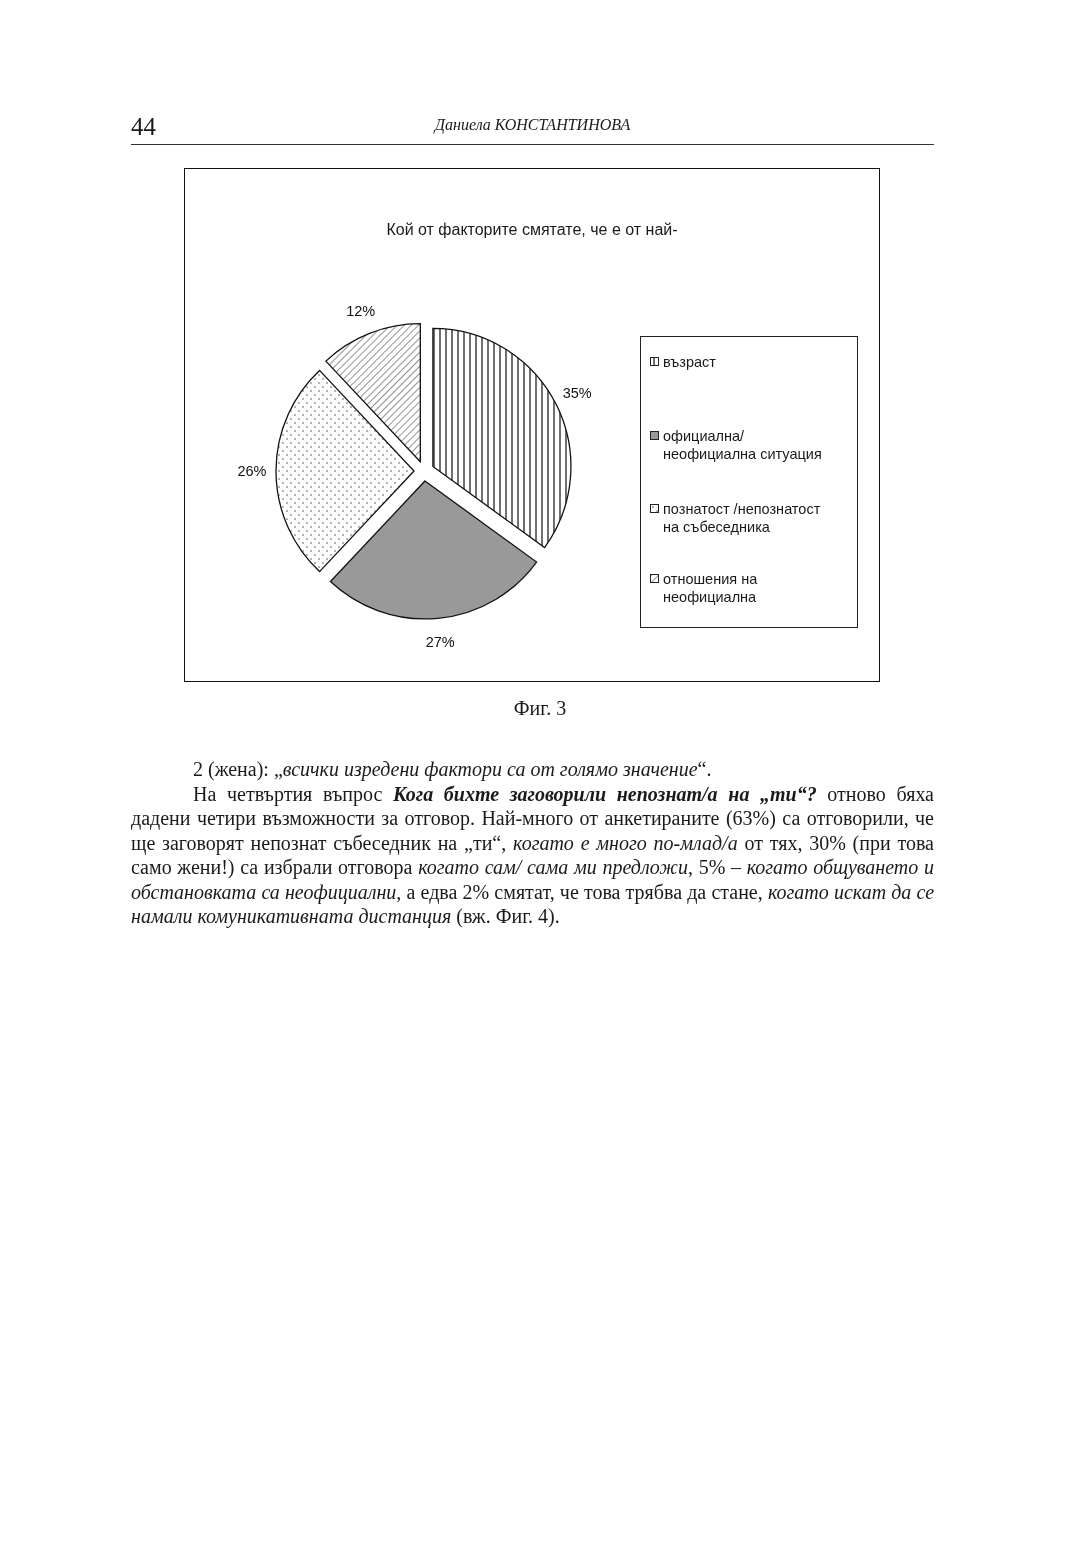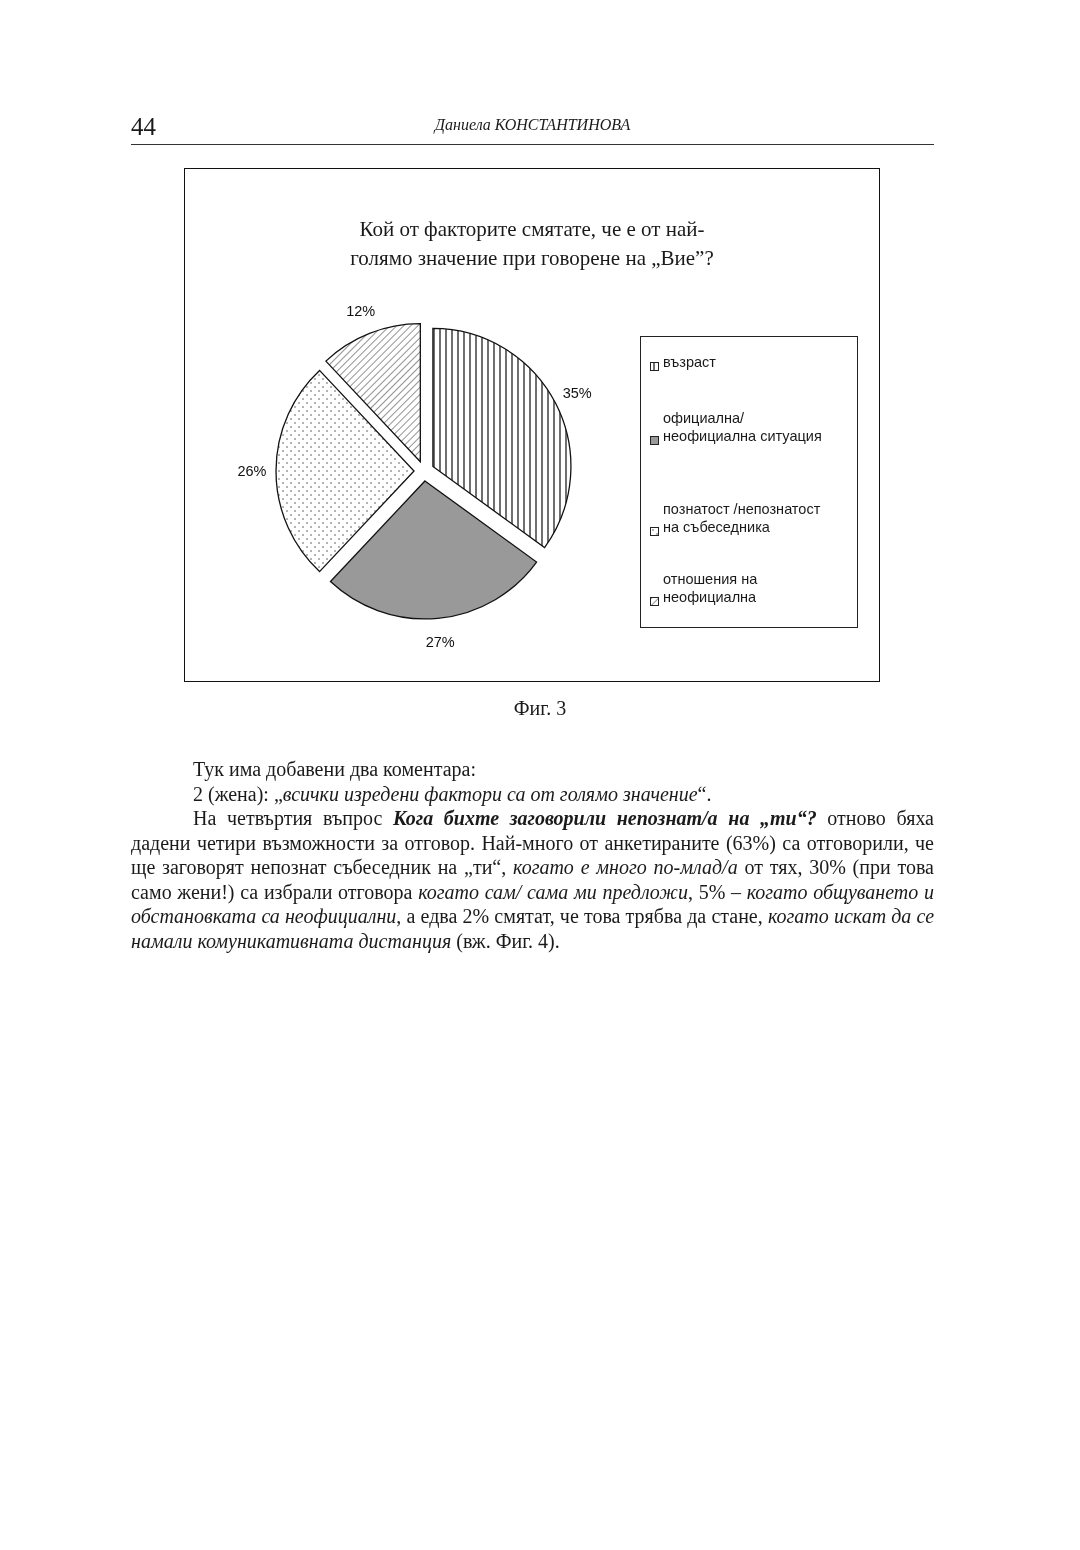--- a/index.html
+++ b/index.html
@@ -2,42 +2,41 @@
 <html><head>
 <meta charset="utf-8">
 <style>
   html,body{margin:0;padding:0;background:#fff;}
   body{width:1080px;height:1550px;position:relative;overflow:hidden;font-family:"Liberation Serif","DejaVu Serif",serif;color:#1a1a1a;}
   .running-head{position:absolute;left:131px;top:112px;width:803px;height:32px;border-bottom:1.5px solid #333;}
   .page-num{position:absolute;left:0;top:0;font-size:25px;line-height:30px;}
   .author{position:absolute;left:0;right:0;top:4px;text-align:center;font-style:italic;font-size:16px;}
   .frame{position:absolute;left:184px;top:168px;width:696px;height:514px;border:1.5px solid #111;box-sizing:border-box;}
   svg{position:absolute;left:0;top:0;}
-  .chart-title{position:absolute;left:0;right:0;top:46px;text-align:center;font-family:Liberation Serif, serif;font-size:21px;line-height:29px;}
+  .chart-title{position:absolute;left:0;right:0;top:46px;text-align:center;font-family:Liberation Sans, sans-serif;font-size:16px;line-height:29px;}
   .legend{position:absolute;left:455px;top:167px;width:218px;height:292px;border:1px solid #222;box-sizing:border-box;font-family:"Liberation Sans","DejaVu Sans",sans-serif;font-size:14.5px;line-height:18px;}
-  .leg-item{position:absolute;left:9px;display:flex;align-items:flex-end;}
+  .leg-item{position:absolute;left:9px;display:flex;align-items:flex-start;}
   .swatch{width:9px;height:9px;border:1px solid #222;margin-top:4px;margin-right:4px;flex:none;box-sizing:border-box;}
   .caption{position:absolute;left:0;right:0;top:697px;text-align:center;font-size:20px;}
   .body{position:absolute;left:131px;top:757px;width:803px;font-size:20px;line-height:24.5px;text-align:justify;}
   .body p{margin:0;text-indent:62px;}
   i{font-style:italic;}
   b{font-weight:bold;}
 </style>
 </head>
 <body>
 
 <div class="running-head">
   <span class="page-num">44</span>
   <div class="author">Даниела КОНСТАНТИНОВА</div>
 </div>
 
 <div class="frame">
   <div class="chart-title">
     <div>Кой от факторите смятате, че е от най-</div>
-    <div>голямо значение при говорене на „Вие”?</div>
   </div>
   <svg id="pie" width="694" height="512">
     <defs>
       <pattern id="p-vert" width="6" height="6" patternUnits="userSpaceOnUse">
           <rect width="6" height="6" fill="#fff"></rect>
           <line x1="3" y1="0" x2="3" y2="6" stroke="#222" stroke-width="1.3"></line>
         </pattern>
       <pattern id="p-dots" width="8" height="8" patternUnits="userSpaceOnUse">
           <rect width="8" height="8" fill="#fff"></rect>
           <circle cx="2" cy="2" r="0.8" fill="#555"></circle>
@@ -63,21 +62,21 @@
   </svg>
   <div class="legend">
     <div class="leg-item" style="top:16px">
       <svg class="swatch" style="position:static" width="9" height="9">
           <rect width="9" height="9" fill="url(#p-vert)"></rect>
         </svg>
       <div>
           <div>възраст</div>
         </div>
     </div>
-    <div class="leg-item" style="top:72px">
+    <div class="leg-item" style="top:90px">
       <svg class="swatch" style="position:static" width="9" height="9">
           <rect width="9" height="9" fill="#999"></rect>
         </svg>
       <div>
           <div>официална/</div>
           <div>неофициална ситуация</div>
         </div>
     </div>
     <div class="leg-item" style="top:163px">
       <svg class="swatch" style="position:static" width="9" height="9">
@@ -96,16 +95,15 @@
           <div>отношения на</div>
           <div>неофициална</div>
         </div>
     </div>
   </div>
 </div>
 
 <div class="caption">Фиг. 3</div>
 
 <div class="body">
-  <p><span>Тук има добавени два коментара:</span></p>
   <p><span>2 (жена): „</span><i>всички изредени фактори са от голямо значение</i><span>“.</span></p>
   <p><span>На четвъртия въпрос </span><b><i>Кога бихте заговорили непознат/а на „ти“?</i></b><span> от­ново бяха дадени четири възможности за отговор. Най-много от анкетираните (63%) са отговорили, че ще заговорят непознат събеседник на „ти“, </span><i>когато е много по-млад/а</i><span> от тях, 30% (при това само жени!) са избрали отговора </span><i>ко­гато сам/ сама ми предложи</i><span>, 5% – </span><i>когато общуването и обстановката са неофициални</i><span>, а едва 2% смятат, че това трябва да стане, </span><i>когато искат да се намали комуникативната дистанция</i><span> (вж. Фиг. 4).</span></p>
 </div>
 
 </body></html>

